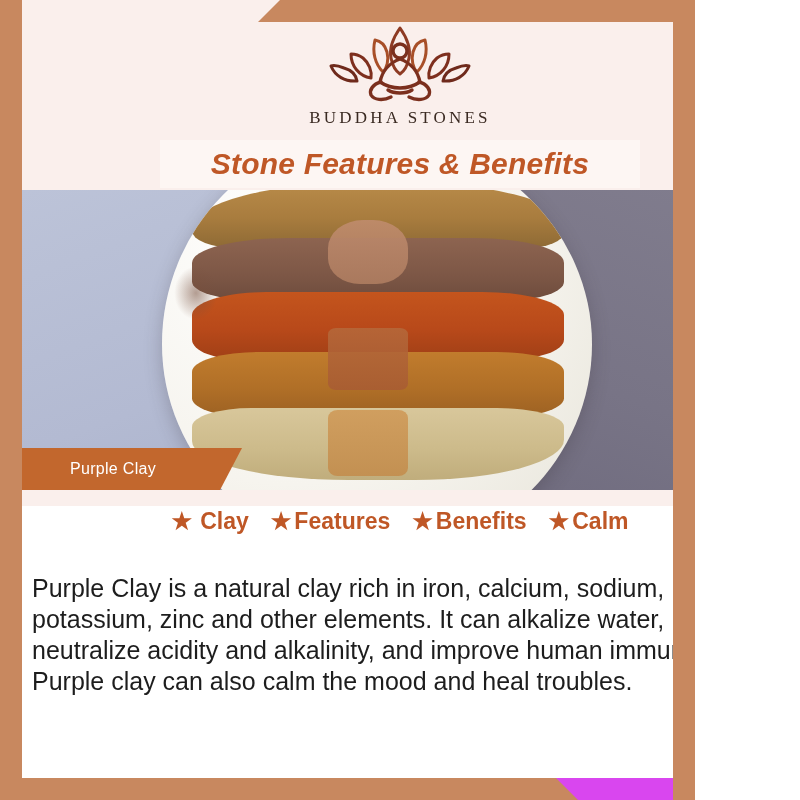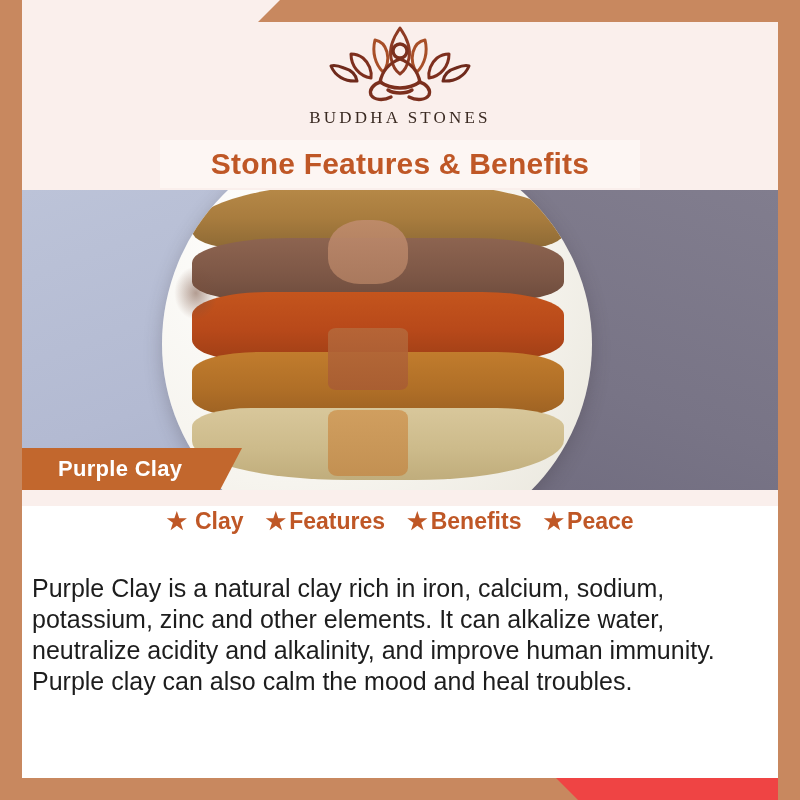--- a/index.html
+++ b/index.html
@@ -5,24 +5,24 @@
   html, body {
     margin: 0;
     padding: 0;
     background: #ffffff;
   }
   body {
     font-family: "Liberation Sans", sans-serif;
   }
   .page {
     position: relative;
-    width: 800px;
+    width: 695px;
     height: 800px;
     overflow: hidden;
-    background: #ef4444;
+    background: #d946ef;
   }
 
   
   .frame-top {
     position: absolute;
     top: 0; left: 0;
     width: 800px; height: 22px;
     background: #c8885f;
     clip-path: polygon(280px 0, 800px 0, 800px 22px, 258px 22px);
   }
@@ -87,20 +87,21 @@
     display: flex;
     align-items: center;
     justify-content: center;
   }
   .title-band .title {
     font-size: 30px;
     font-weight: bold;
     color: #bf5726;
     letter-spacing: 0.2px;
     white-space: nowrap;
+    font-style: italic;
   }
 
   
   .photo {
     position: absolute;
     top: 190px;
     left: 22px;
     width: 756px;
     height: 300px;
     overflow: hidden;
@@ -180,24 +181,24 @@
     top: 448px;
     left: 22px;
     width: 220px;
     height: 42px;
     background: #c2672d;
     clip-path: polygon(0 0, 220px 0, 198px 42px, 0 42px);
     display: flex;
     align-items: center;
   }
   .clay-label .clay-text {
-    margin-left: 36px;
+    margin-left: 48px;
     color: #ffffff;
-    font-size: 22px;
-    font-weight: bold;
+    font-size: 16px;
+    font-weight: normal;
     letter-spacing: 0.3px;
   }
 
   
   .content {
     position: absolute;
     top: 490px;
     left: 22px;
     width: 756px;
     height: 288px;
@@ -312,21 +313,21 @@
       <div class="benefit">
         <span class="star">★</span>
         <span>Features</span>
       </div>
       <div class="benefit">
         <span class="star">★</span>
         <span>Benefits</span>
       </div>
       <div class="benefit">
         <span class="star">★</span>
-        <span>Peace</span>
+        <span>Calm</span>
       </div>
     </div>
 
     <p class="description">Purple Clay is a natural clay rich in iron, calcium, sodium, potassium, zinc and other elements. It can alkalize water, neutralize acidity and alkalinity, and improve human immunity. Purple clay can also calm the mood and heal troubles.</p>
   </div>
 
   <div class="frame-top"></div>
   <div class="frame-right"></div>
   <div class="frame-bottom"></div>
   <div class="frame-left"></div>

